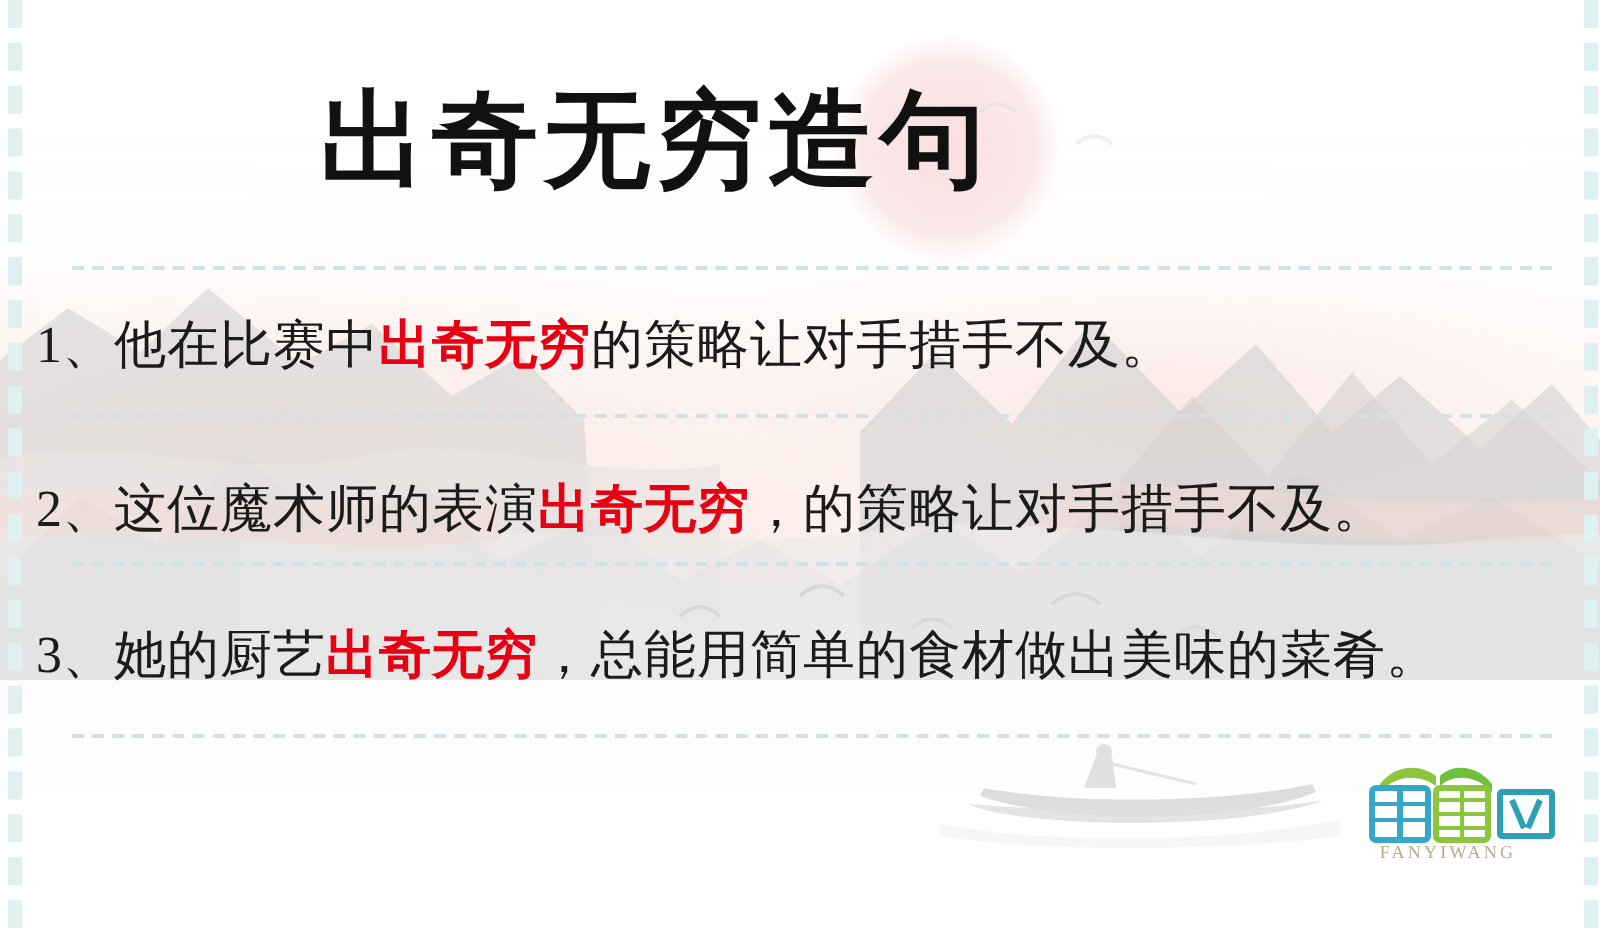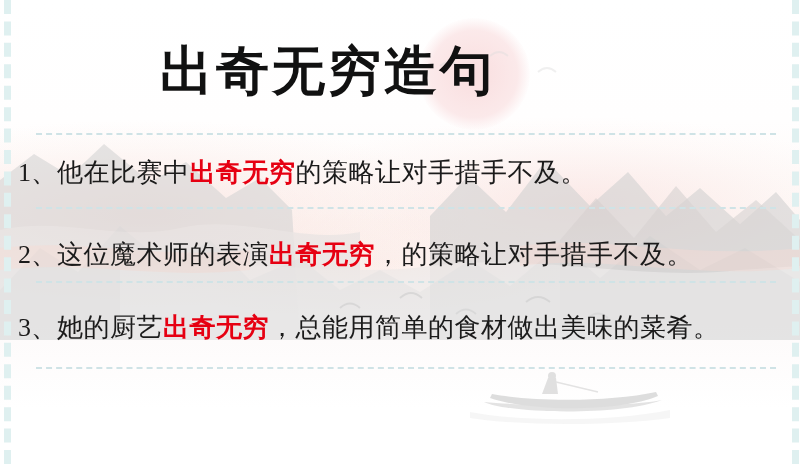--- a/index.html
+++ b/index.html
@@ -191,14 +191,36 @@
   </div>
 
   <div class="sentence" id="sentence-2">
     <span class="num">2、</span><span>这位魔术师的表演</span><span class="kw">出奇无穷</span><span>，的策略让对手措手不及。</span>
   </div>
 
   <div class="sentence" id="sentence-3">
     <span class="num">3、</span><span>她的厨艺</span><span class="kw">出奇无穷</span><span>，总能用简单的食材做出美味的菜肴。</span>
   </div>
 
+  <div id="logo">
+    <svg id="logo-mark" viewBox="0 0 112 46">
+
+      <path d="M22,14 C30,4 42,4 50,10 L50,15 C42,9 30,9 22,18 Z" fill="#8cc63f"></path>
+      <path d="M78,14 C70,4 58,4 52,10 L52,15 C58,9 70,9 78,18 Z" fill="#6fbf3f"></path>
+
+      <rect x="18" y="16" width="28" height="26" rx="2" fill="none" stroke="#35a8c8" stroke-width="3"></rect>
+      <line x1="32" y1="16" x2="32" y2="42" stroke="#35a8c8" stroke-width="3"></line>
+      <line x1="18" y1="24" x2="46" y2="24" stroke="#35a8c8" stroke-width="2"></line>
+      <line x1="18" y1="32" x2="46" y2="32" stroke="#35a8c8" stroke-width="2"></line>
+
+      <rect x="50" y="16" width="26" height="26" rx="2" fill="none" stroke="#8cc63f" stroke-width="3"></rect>
+      <line x1="50" y1="22" x2="76" y2="22" stroke="#8cc63f" stroke-width="2"></line>
+      <line x1="50" y1="29" x2="76" y2="29" stroke="#8cc63f" stroke-width="2"></line>
+      <line x1="50" y1="36" x2="76" y2="36" stroke="#8cc63f" stroke-width="2"></line>
+      <line x1="63" y1="16" x2="63" y2="42" stroke="#8cc63f" stroke-width="2"></line>
+
+      <rect x="82" y="18" width="26" height="22" rx="1" fill="none" stroke="#2e9fb5" stroke-width="3"></rect>
+      <path d="M88,22 L94,36 M102,22 L96,36" stroke="#2e9fb5" stroke-width="3" fill="none"></path>
+    </svg>
+    <div id="logo-caption">FANYIWANG</div>
+  </div>
 
 </div>
 
 </body></html>

